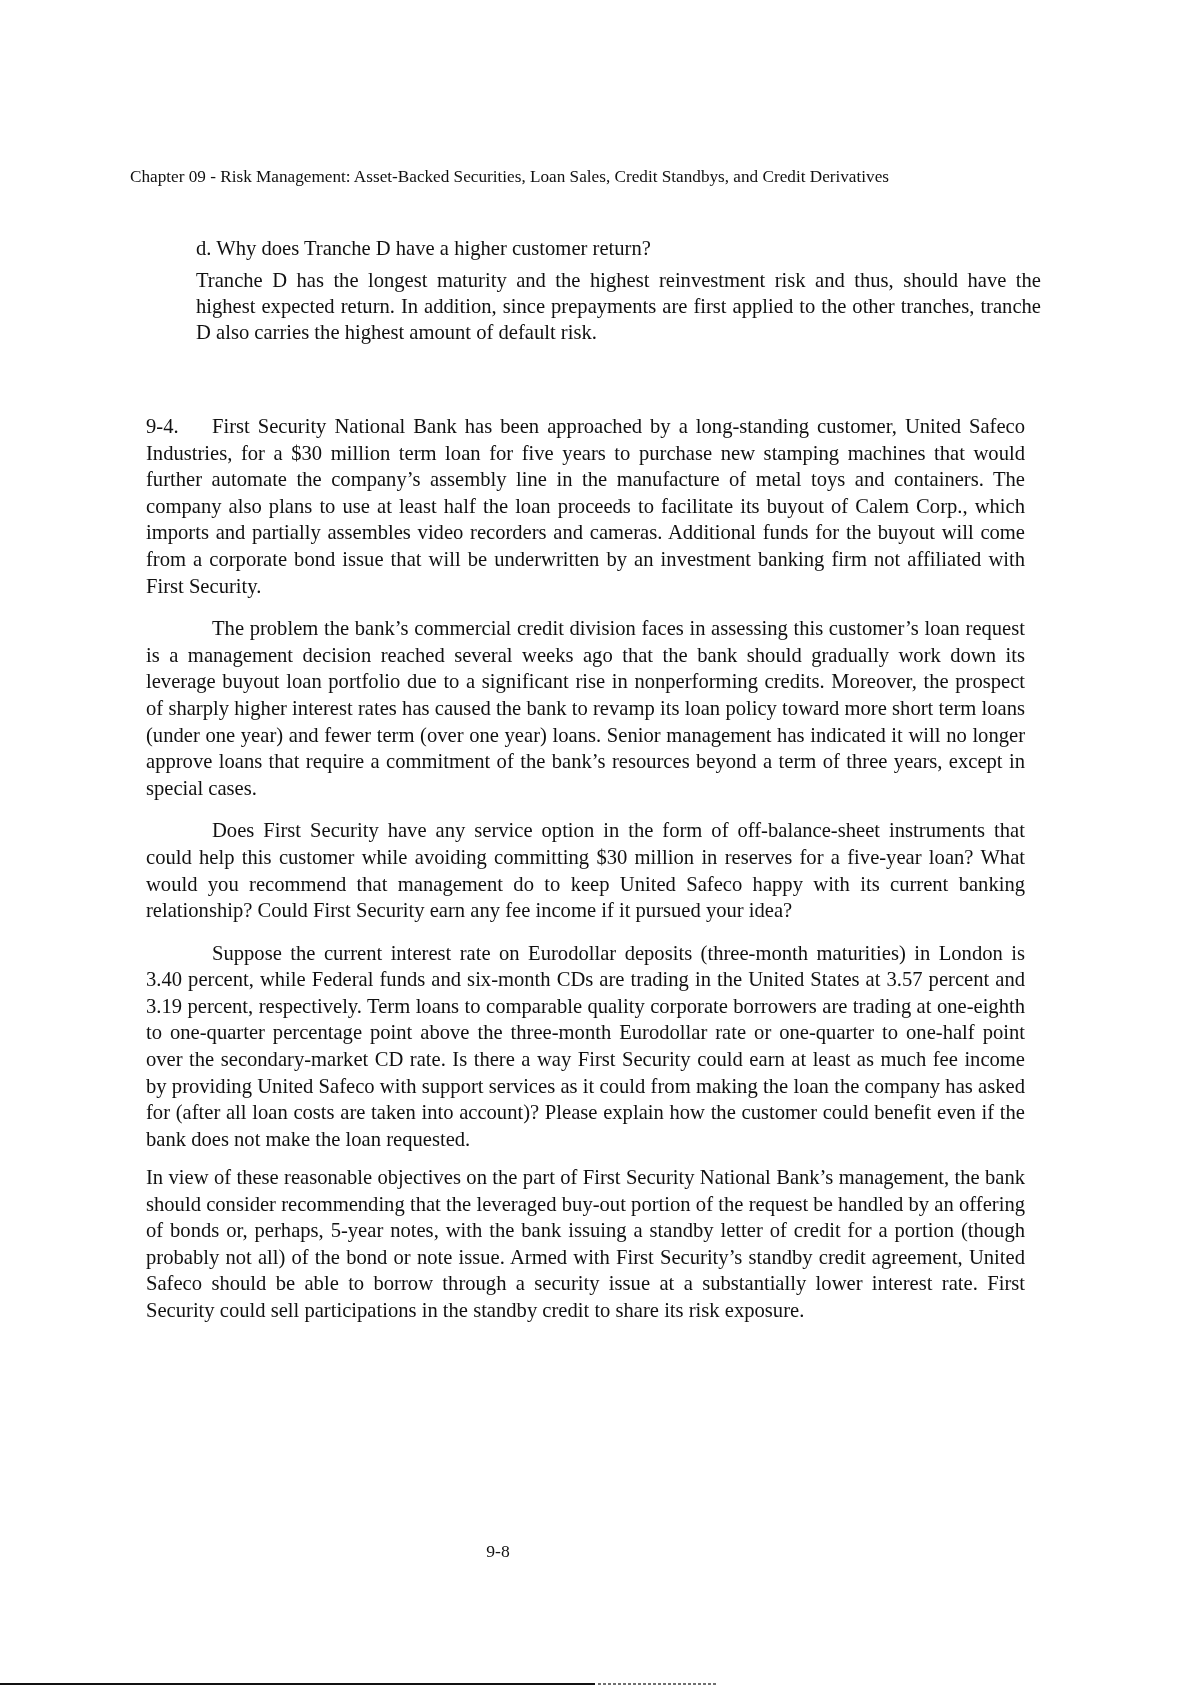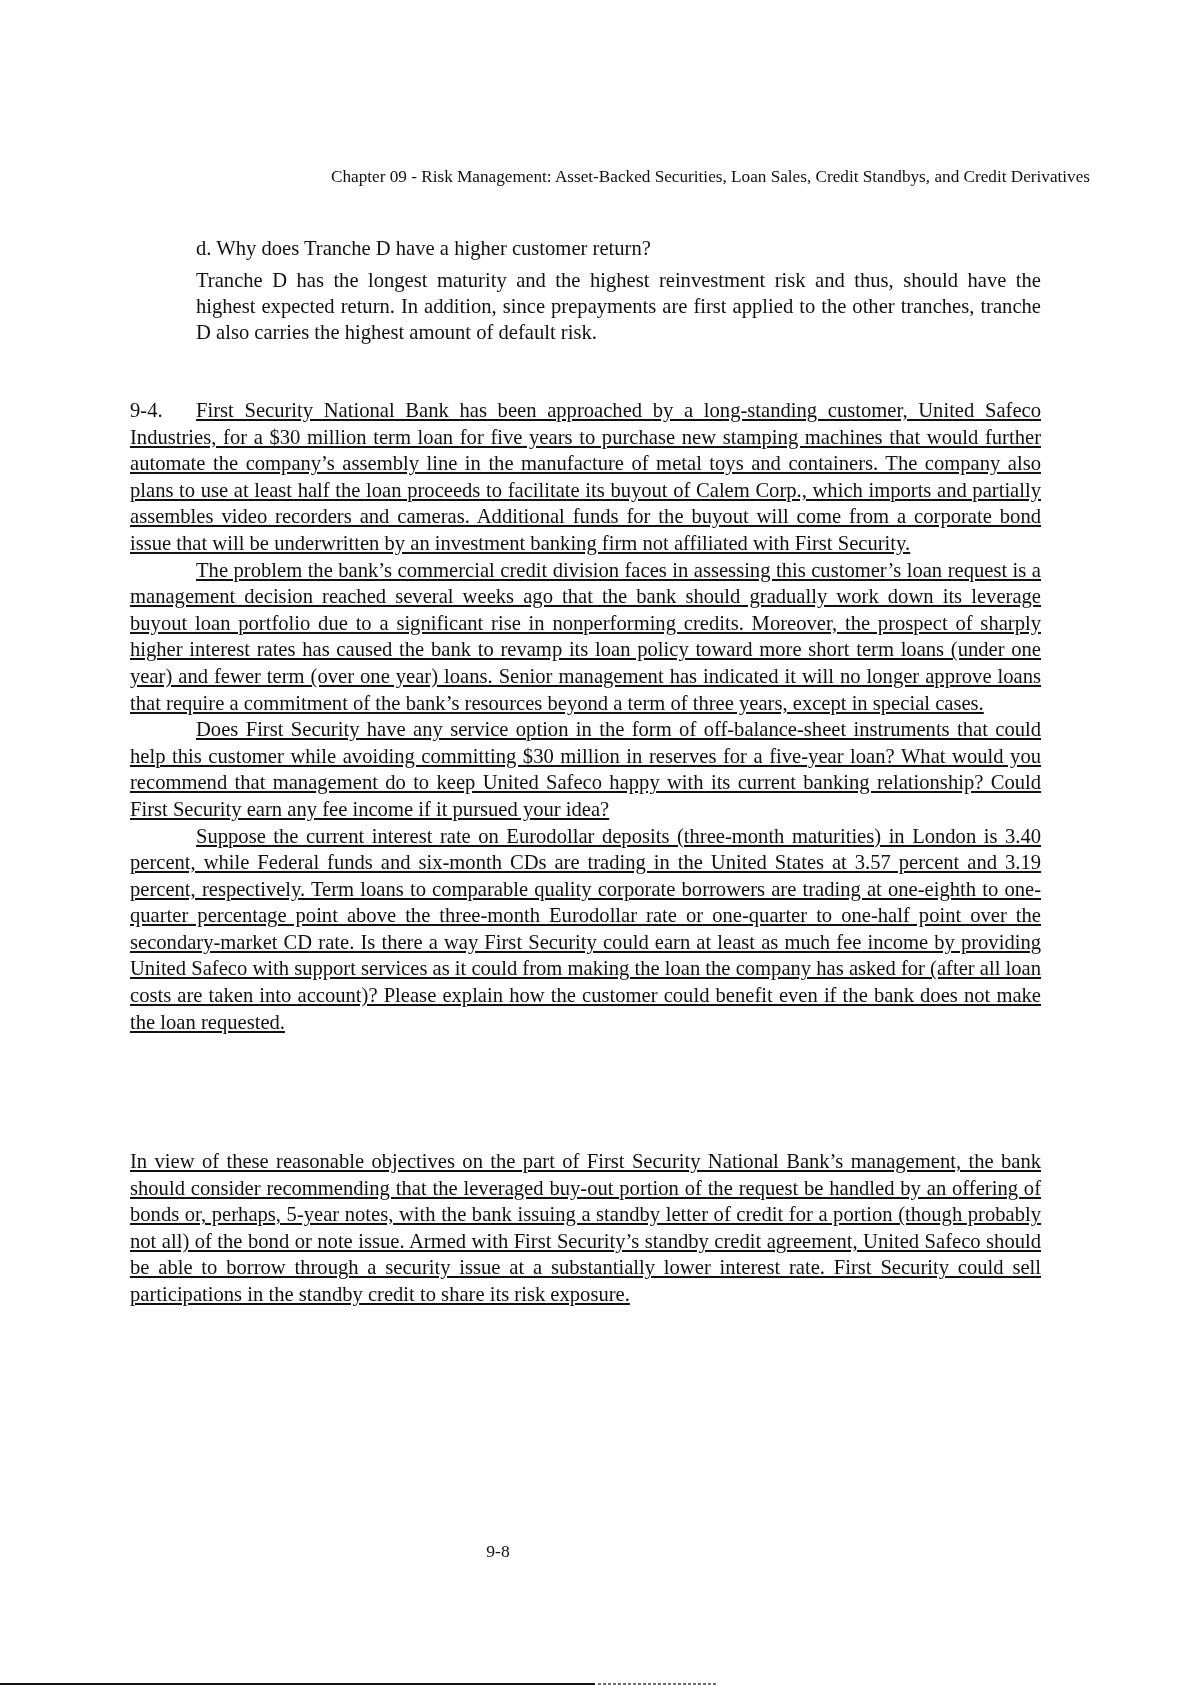--- a/index.html
+++ b/index.html
@@ -16,21 +16,20 @@
       color: #111111;
     }
     .page-header {
       position: absolute;
       left: 130px;
       top: 166px;
       width: 960px;
       font-size: 17.2px;
       line-height: 22px;
       white-space: nowrap;
-      text-align: right;
     }
     .indented-block {
       position: absolute;
       left: 196px;
       width: 845px;
       font-size: 20.6px;
       line-height: 25.8px;
       text-align: justify;
     }
     .sub-question { top: 236px; }
@@ -39,22 +38,21 @@
       position: absolute;
       left: 130px;
       width: 911px;
       font-size: 20.6px;
       line-height: 26.6px;
       text-align: justify;
     }
     .problem-block { top: 397px; }
     .answer-block { top: 1148px; }
     .main-block p {
-      margin: 0;
-      text-decoration: underline;
+      margin: 16px;
     }
     .main-block p.indent {
       text-indent: 66px;
     }
     .problem-number {
       display: inline-block;
       width: 66px;
     }
     .page-footer {
       position: absolute;

